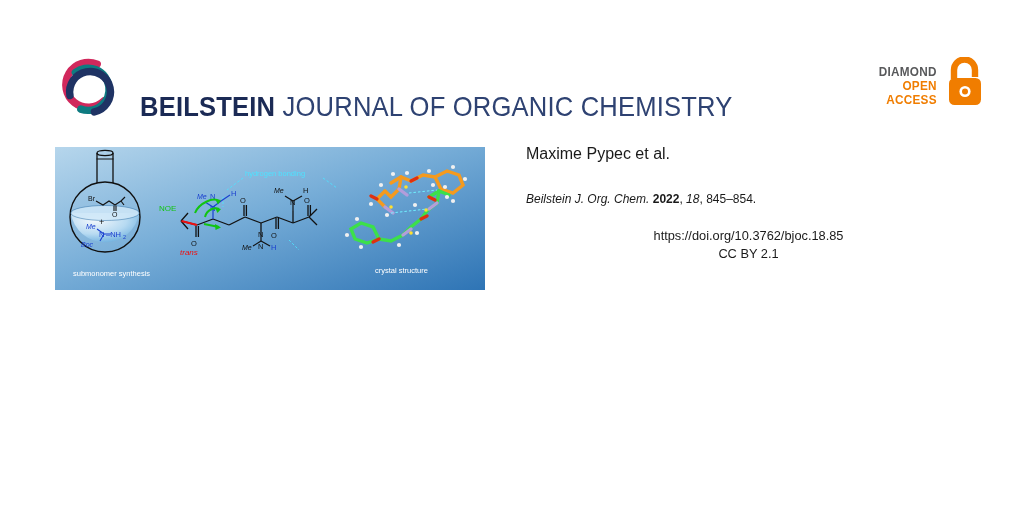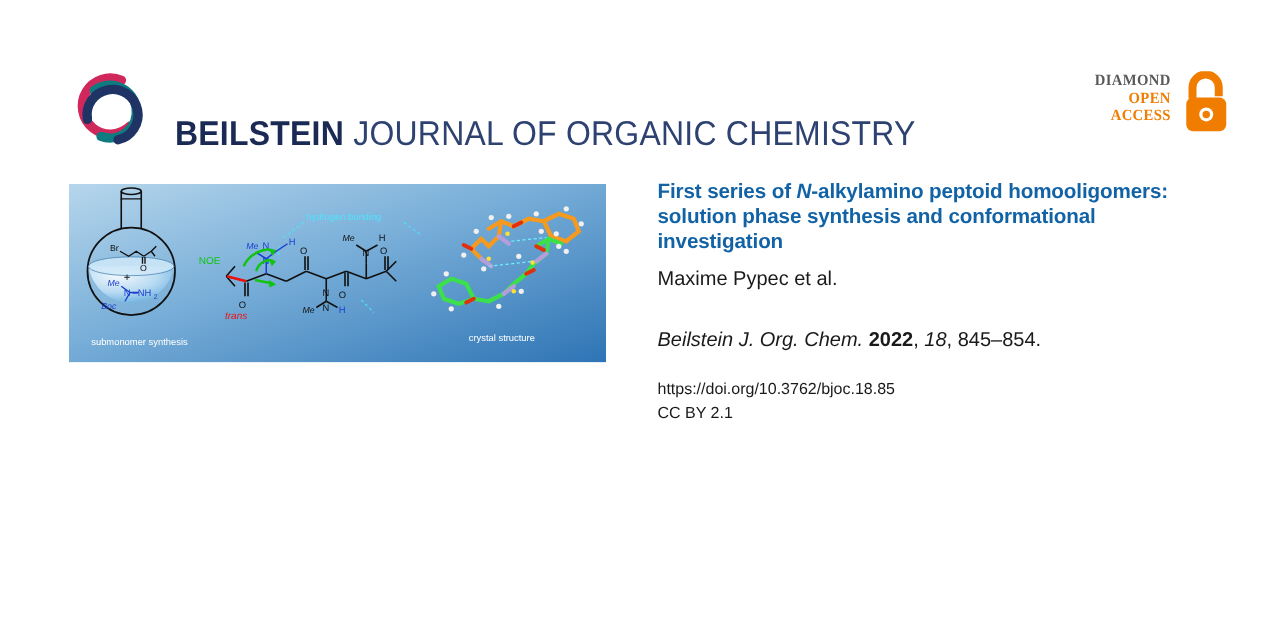--- a/index.html
+++ b/index.html
@@ -50,23 +50,22 @@
   .jn-rest {
     font-weight: normal;
     color: #2e4272;
   }
 
   
   .oa-badge {
     position: absolute;
     right: 40px; top: 57px;
     display: flex;
-    align-items: flex-start;
+    align-items: flex-end;
     gap: 9px;
-    font-family: Liberation Serif, serif;
   }
   .oa-text {
     text-align: right;
     line-height: 1.12;
     font-size: 12.5px;
     font-weight: bold;
     letter-spacing: 0.3px;
     transform: scaleX(0.94);
     transform-origin: right center;
   }
@@ -102,34 +101,34 @@
   .article-title i { font-style: italic; }
   .article-authors {
     color: #1a1a1a;
     font-size: 16px;
     font-weight: normal;
     margin: 0 0 29px 0;
     line-height: 1.2;
   }
   .article-citation {
     color: #1a1a1a;
-    font-size: 16px;
+    font-size: 12px;
     font-style: italic;
     margin: 0 0 19px 0;
     line-height: 1.3;
   }
   .article-citation b { font-weight: bold; font-style: normal; }
   .article-citation .nrm { font-style: normal; }
   .article-doi {
     color: #1a1a1a;
     font-size: 12.8px;
     line-height: 1.45;
     margin: 0;
   }
-  .article-doi span { display: block; }
+  .article-doi span { display: block; text-align: center; }
 </style>
 </head>
 <body>
 
 <div class="header">
 
   <div class="logo-block">
     <span class="logo-mark">
       <svg viewBox="0 0 100 100" width="68" height="68" aria-hidden="true">
         <g fill="none" stroke-linecap="round">
@@ -365,21 +364,20 @@
       <g stroke="#6ff0ff" stroke-width="1" stroke-dasharray="2.5 2" fill="none">
         <path d="M 354 46 L 382 43"></path>
         <path d="M 336 66 L 372 62"></path>
       </g>
     </g>
     <text x="320" y="126" font-family="Liberation Sans, sans-serif" font-size="7.5" fill="#ffffff">crystal structure</text>
   </svg>
 </div>
 
 <div class="article">
-  <h1 class="article-title"><span>First series of </span><i>N</i><span>-alkylamino peptoid homooligomers: solution phase synthesis and conformational investigation</span></h1>
 
   <p class="article-authors">Maxime Pypec et al.</p>
 
   <p class="article-citation"><span>Beilstein J. Org. Chem.</span><span class="nrm">&nbsp;</span><b>2022</b><span class="nrm">,&nbsp;</span><span>18</span><span class="nrm">,&nbsp;</span><span class="nrm">845–854.</span></p>
 
   <p class="article-doi">
     <span>https://doi.org/10.3762/bjoc.18.85</span>
     <span>CC BY 2.1</span>
   </p>
 </div>

